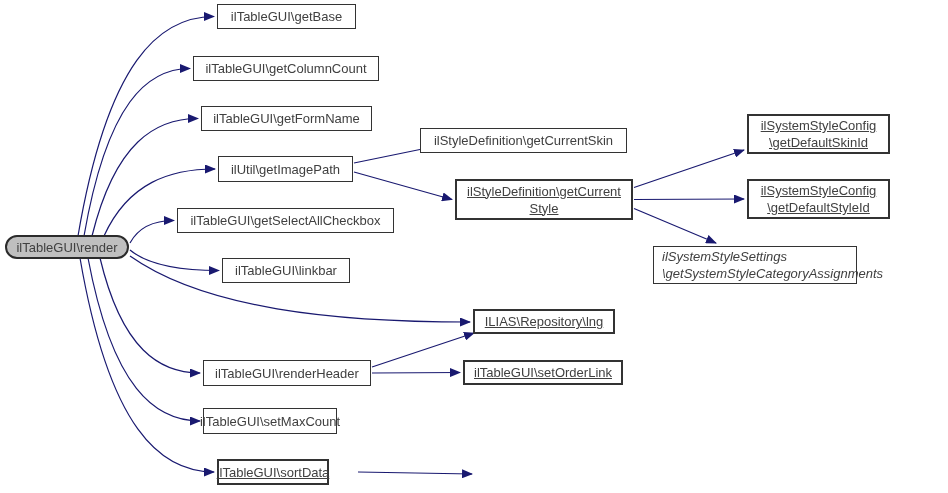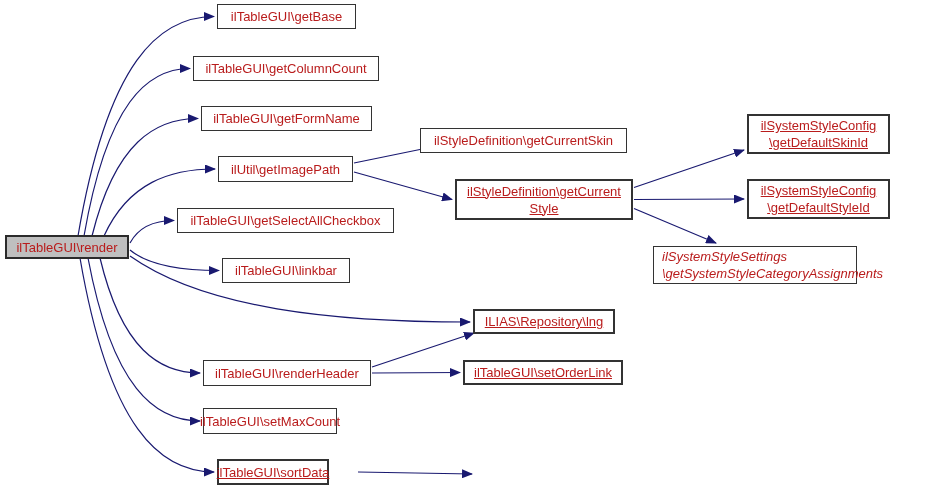--- a/index.html
+++ b/index.html
@@ -21,39 +21,40 @@
   }
   .edge {
     fill: none;
     stroke-width: 1.2px;
   }
   .node {
     position: absolute;
     box-sizing: border-box;
     background: #ffffff;
     border: 1px solid #333333;
-    color: #b91c1c;
+    color: #404040;
     font-size: 13px;
     line-height: 17px;
     display: flex;
     align-items: center;
     justify-content: center;
     text-align: center;
     white-space: pre-line;
     padding: 0 4px;
     cursor: pointer;
   }
   .node.bold {
     border-width: 2px;
     text-decoration: underline;
   }
   .node.highlight {
     background: #bfbfbf;
     border-width: 2px;
     border-color: #2b2b2b;
+    border-radius: 12px;
   }
   .node.align-left {
     justify-content: flex-start;
     text-align: left;
     padding-left: 8px;
   }
 </style>
 </head>
 <body>
 

